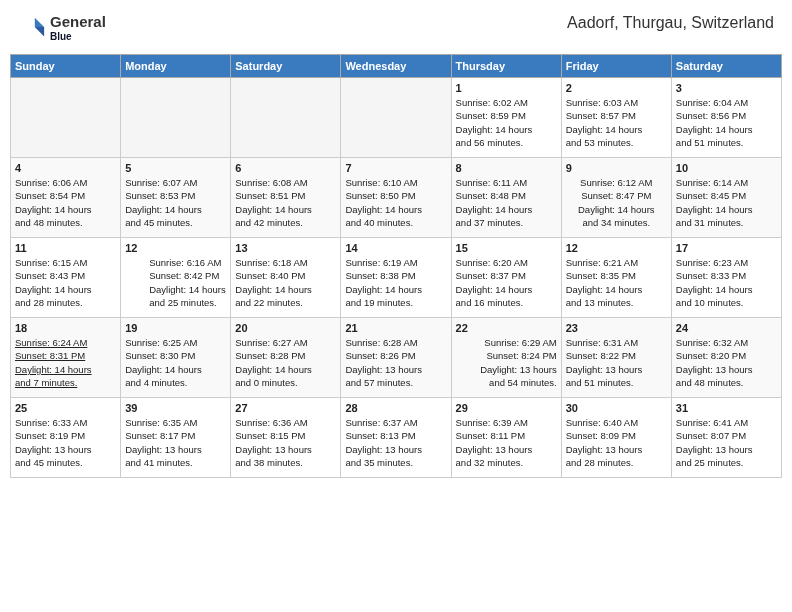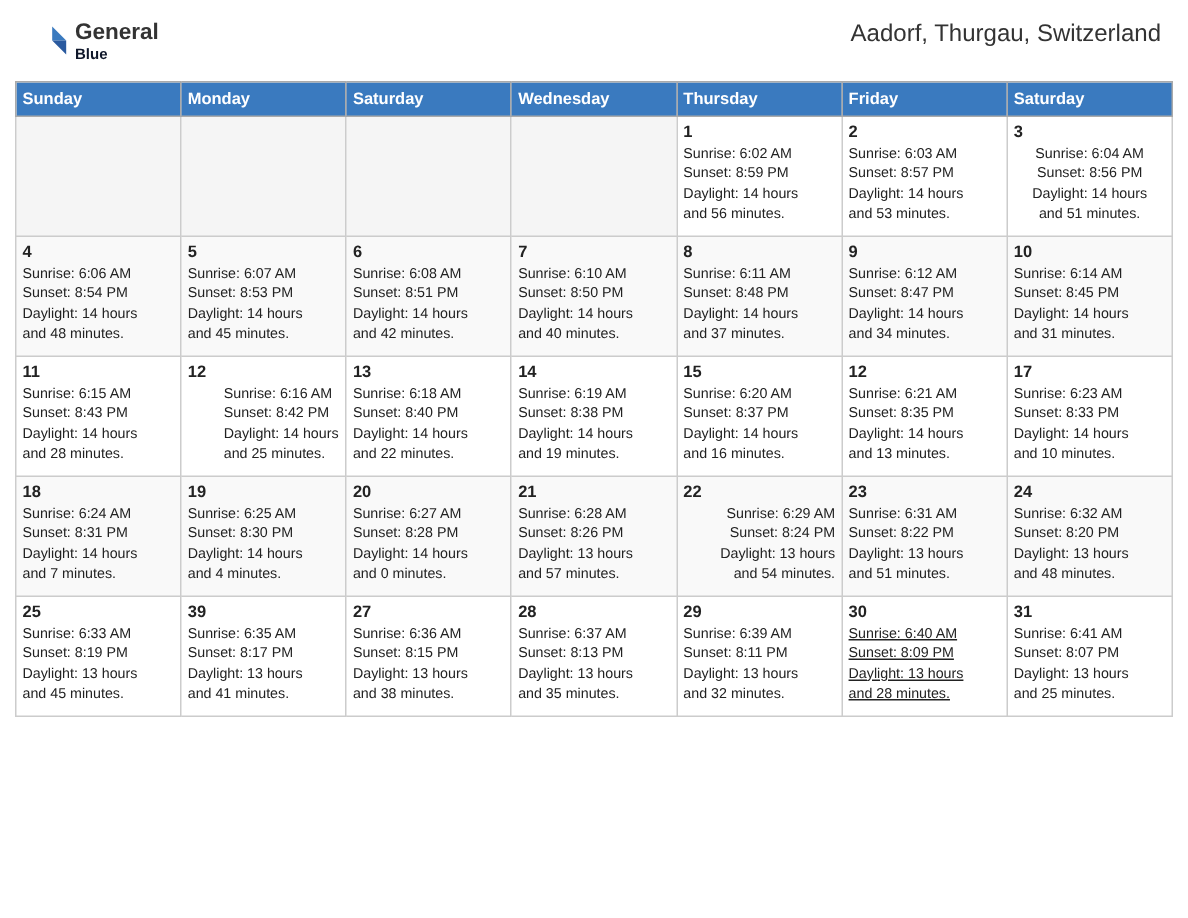--- a/index.html
+++ b/index.html
@@ -141,21 +141,21 @@
         </td>
         <td>
           <span class="day-num">2</span>
           <div class="day-info" style="white-space: pre-line;">Sunrise: 6:03 AM
 Sunset: 8:57 PM
 Daylight: 14 hours
 and 53 minutes.</div>
         </td>
         <td>
           <span class="day-num">3</span>
-          <div class="day-info" style="white-space: pre-line; text-align: center;">Sunrise: 6:04 AM
+          <div class="day-info" style="white-space: pre-line;">Sunrise: 6:04 AM
 Sunset: 8:56 PM
 Daylight: 14 hours
 and 51 minutes.</div>
         </td>
       </tr>
       <tr>
         <td>
           <span class="day-num">4</span>
           <div class="day-info" style="white-space: pre-line;">Sunrise: 6:06 AM
 Sunset: 8:54 PM
@@ -185,21 +185,21 @@
         </td>
         <td>
           <span class="day-num">8</span>
           <div class="day-info" style="white-space: pre-line;">Sunrise: 6:11 AM
 Sunset: 8:48 PM
 Daylight: 14 hours
 and 37 minutes.</div>
         </td>
         <td>
           <span class="day-num">9</span>
-          <div class="day-info" style="white-space: pre-line;">Sunrise: 6:12 AM
+          <div class="day-info" style="white-space: pre-line; text-align: center;">Sunrise: 6:12 AM
 Sunset: 8:47 PM
 Daylight: 14 hours
 and 34 minutes.</div>
         </td>
         <td>
           <span class="day-num">10</span>
           <div class="day-info" style="white-space: pre-line;">Sunrise: 6:14 AM
 Sunset: 8:45 PM
 Daylight: 14 hours
 and 31 minutes.</div>
@@ -252,21 +252,21 @@
           <span class="day-num">17</span>
           <div class="day-info" style="white-space: pre-line;">Sunrise: 6:23 AM
 Sunset: 8:33 PM
 Daylight: 14 hours
 and 10 minutes.</div>
         </td>
       </tr>
       <tr>
         <td>
           <span class="day-num">18</span>
-          <div class="day-info" style="white-space: pre-line;">Sunrise: 6:24 AM
+          <div class="day-info" style="white-space: pre-line; text-decoration: underline;">Sunrise: 6:24 AM
 Sunset: 8:31 PM
 Daylight: 14 hours
 and 7 minutes.</div>
         </td>
         <td>
           <span class="day-num">19</span>
           <div class="day-info" style="white-space: pre-line;">Sunrise: 6:25 AM
 Sunset: 8:30 PM
 Daylight: 14 hours
 and 4 minutes.</div>
@@ -338,21 +338,21 @@
         </td>
         <td>
           <span class="day-num">29</span>
           <div class="day-info" style="white-space: pre-line;">Sunrise: 6:39 AM
 Sunset: 8:11 PM
 Daylight: 13 hours
 and 32 minutes.</div>
         </td>
         <td>
           <span class="day-num">30</span>
-          <div class="day-info" style="white-space: pre-line; text-decoration: underline;">Sunrise: 6:40 AM
+          <div class="day-info" style="white-space: pre-line;">Sunrise: 6:40 AM
 Sunset: 8:09 PM
 Daylight: 13 hours
 and 28 minutes.</div>
         </td>
         <td>
           <span class="day-num">31</span>
           <div class="day-info" style="white-space: pre-line;">Sunrise: 6:41 AM
 Sunset: 8:07 PM
 Daylight: 13 hours
 and 25 minutes.</div>

